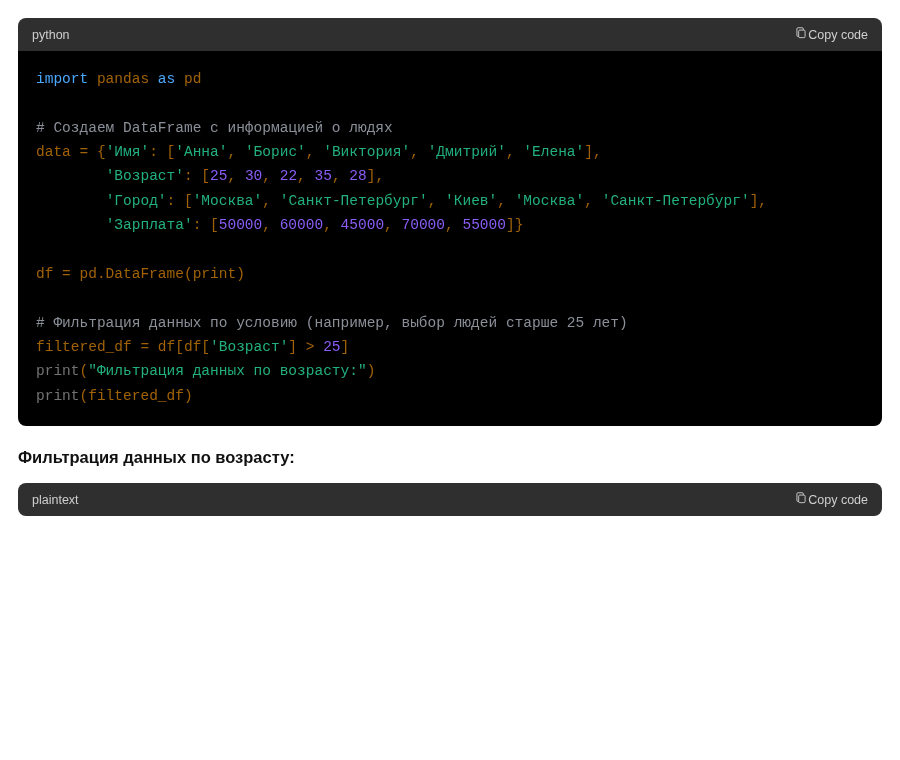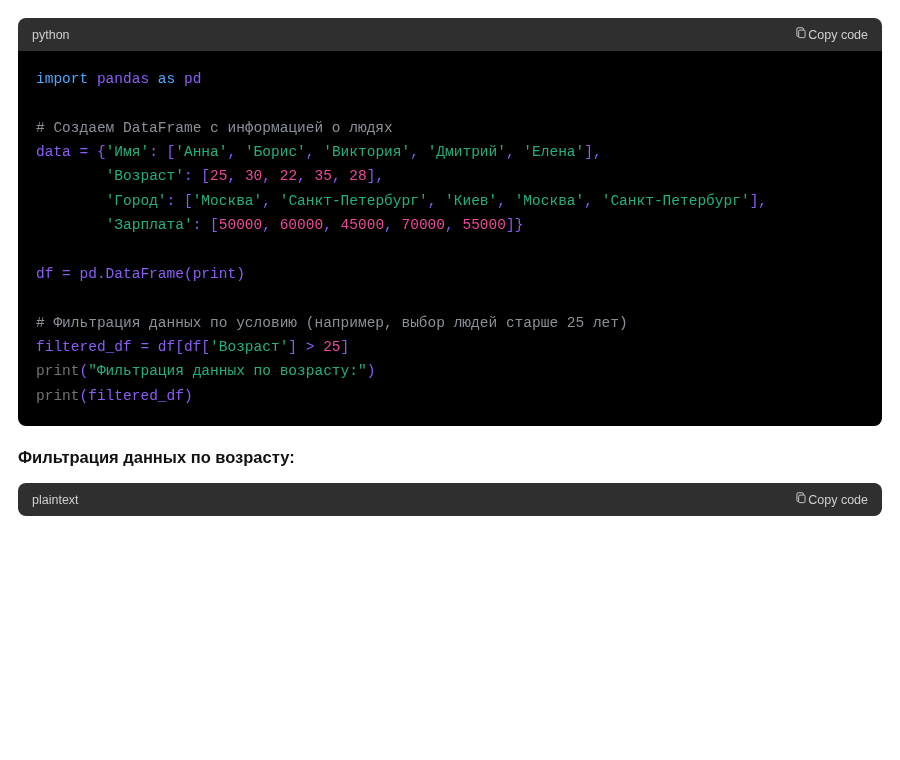--- a/index.html
+++ b/index.html
@@ -56,23 +56,23 @@
     .section-title {
       font-size: 16.5px;
       font-weight: 700;
       color: #111;
       margin: 22px 0 16px 0;
     }
     
     .tok-kw   { color: #4aa8ff; }
     .tok-com  { color: #8a8f98; text-align: center; }
     .tok-str  { color: #22b07d; }
-    .tok-num  { color: #ec4899; }
+    .tok-num  { color: #8b5cf6; }
     .tok-fn   { color: #737373; }
-    .tok-plain{ color: #8b5cf6; }
+    .tok-plain{ color: #a16207; }
   </style>
 </head>
 <body>
 
 <div class="codeblock">
   <div class="codeblock-header">
     <span class="lang">python</span>
     <button class="copy-btn">
       <span>
         <svg viewBox="0 0 24 24">

